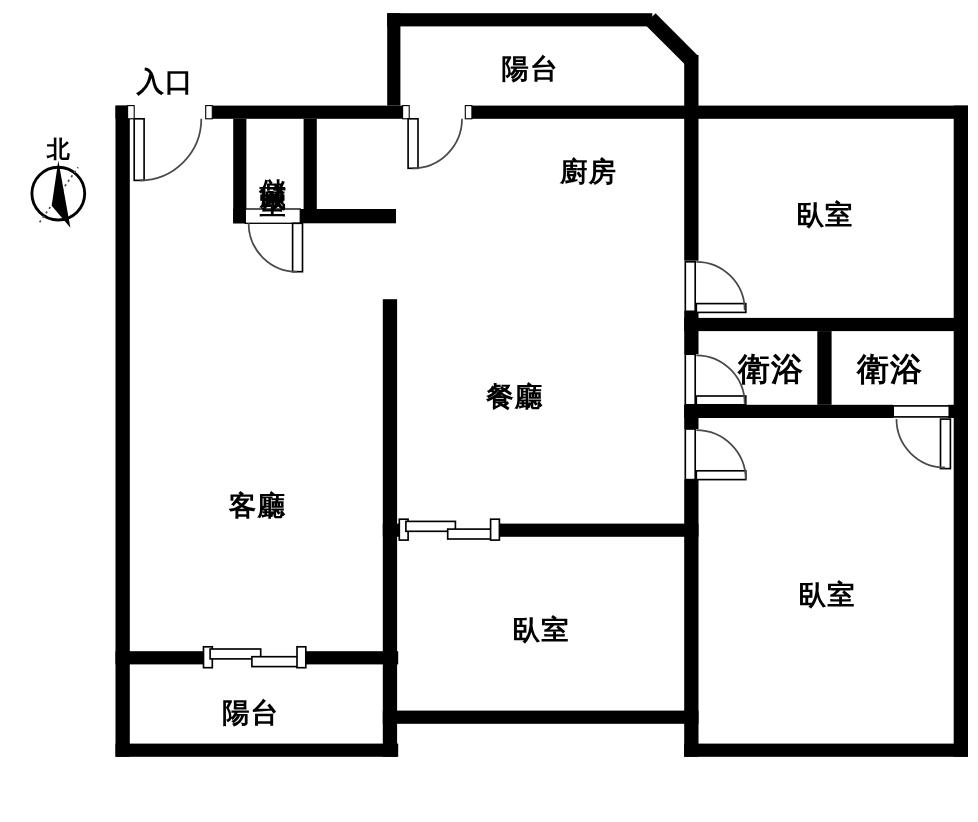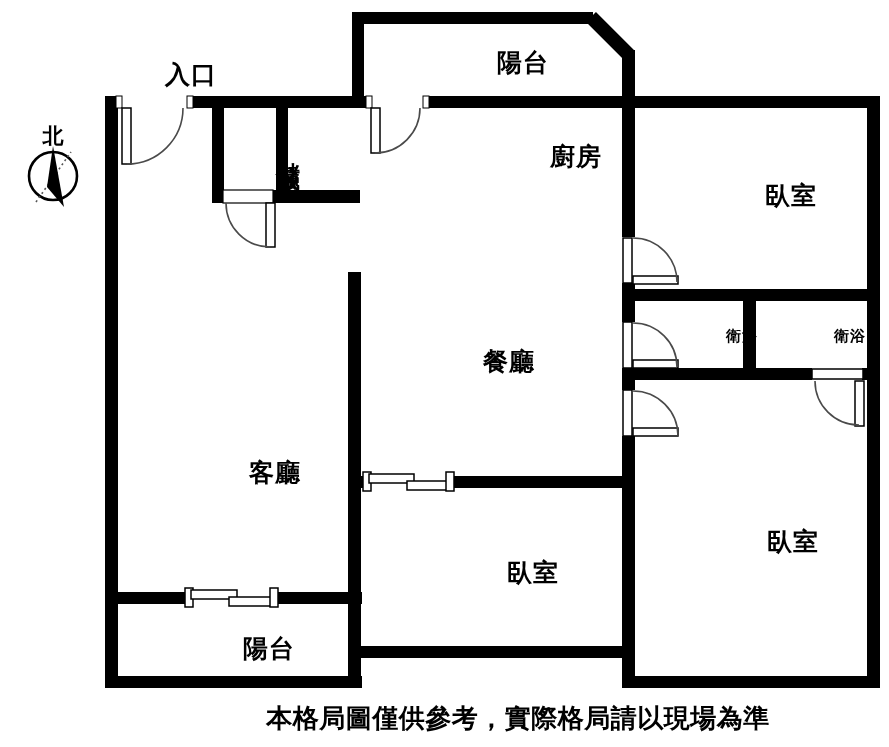--- a/index.html
+++ b/index.html
@@ -17,23 +17,22 @@
   .jamb{fill:#ffffff;stroke:#000000;stroke-width:1;}
   .arc{fill:none;stroke:#4a4a4a;stroke-width:1.6;}
   .winpart{fill:#ffffff;stroke:#000000;stroke-width:1.5;}
   .room-label{
     position:absolute;
     transform:translate(-50%,-50%);
     font-weight:bold;
     font-size:25px;
     letter-spacing:1px;
     white-space:nowrap;
-    margin-left:41px;
   }
-  .room-label.small{font-size:15px;text-align:center;}
+  .room-label.small{font-size:29px;text-align:center;}
   .vertical{
     writing-mode:vertical-rl;
     text-orientation:upright;
     letter-spacing:5px;
     font-size:24px;
   }
   .north-label{
     position:absolute;
     transform:translate(-50%,-50%);
     font-weight:bold;
@@ -166,19 +165,18 @@
   <div class="north-label" style="left:53px;top:136px;">北</div>
 
   <div class="room-label" style="left:150px;top:74px;">入口</div>
   <div class="room-label" style="left:482px;top:62px;">陽台</div>
   <div class="room-label vertical" style="left:247px;top:150px;">儲藏室</div>
   <div class="room-label" style="left:535px;top:156px;">廚房</div>
   <div class="room-label" style="left:750px;top:195px;">臥室</div>
   <div class="room-label small" style="left:701px;top:336px;">衛浴</div>
   <div class="room-label small" style="left:809px;top:336px;">衛浴</div>
   <div class="room-label" style="left:468px;top:361px;font-family:Liberation Serif, serif;">餐廳</div>
-  <div class="room-label" style="left:234px;top:472px;">客廳</div>
+  <div class="room-label" style="left:234px;top:460px;">客廳</div>
   <div class="room-label" style="left:492px;top:572px;">臥室</div>
   <div class="room-label" style="left:752px;top:541px;">臥室</div>
   <div class="room-label" style="left:228px;top:648px;">陽台</div>
 
-  <div class="caption" style="left:518px;top:718px;">本格局圖僅供參考，實際格局請以現場為準</div>
 </div>
 
 </body></html>

